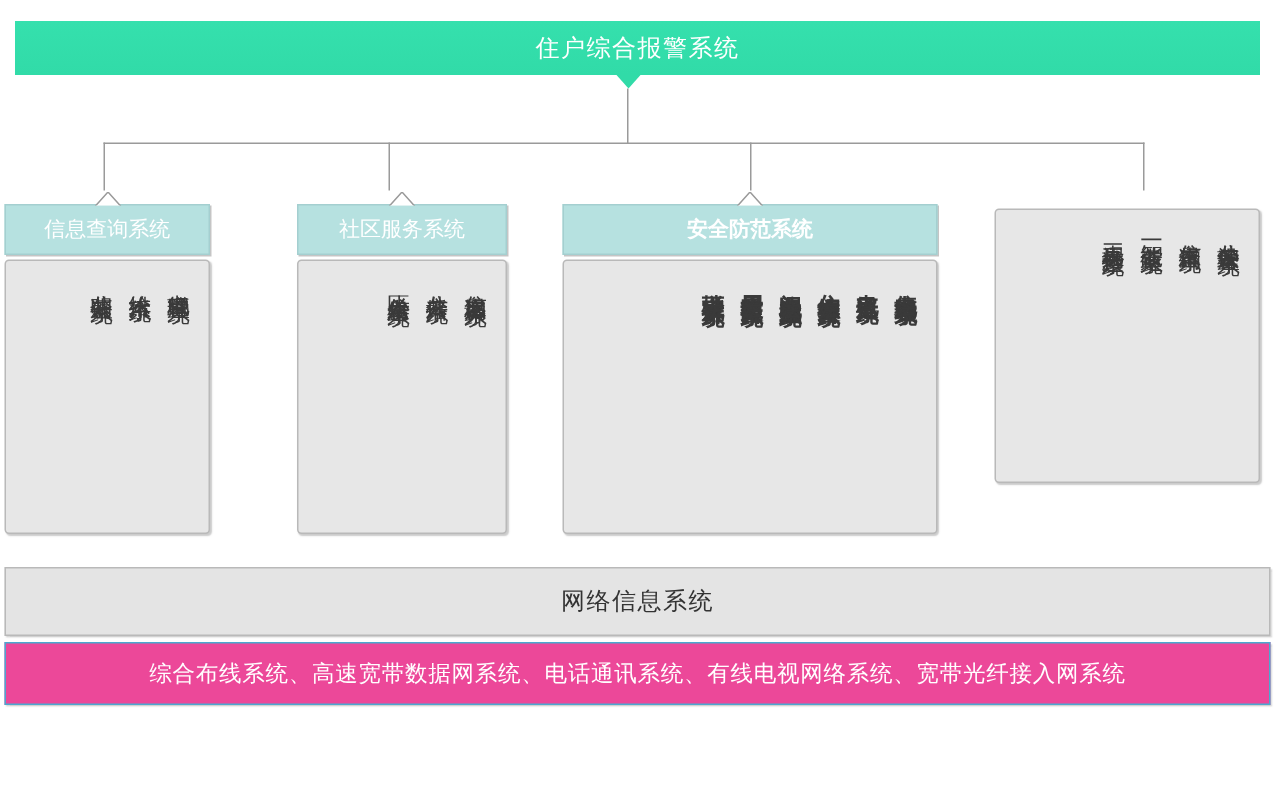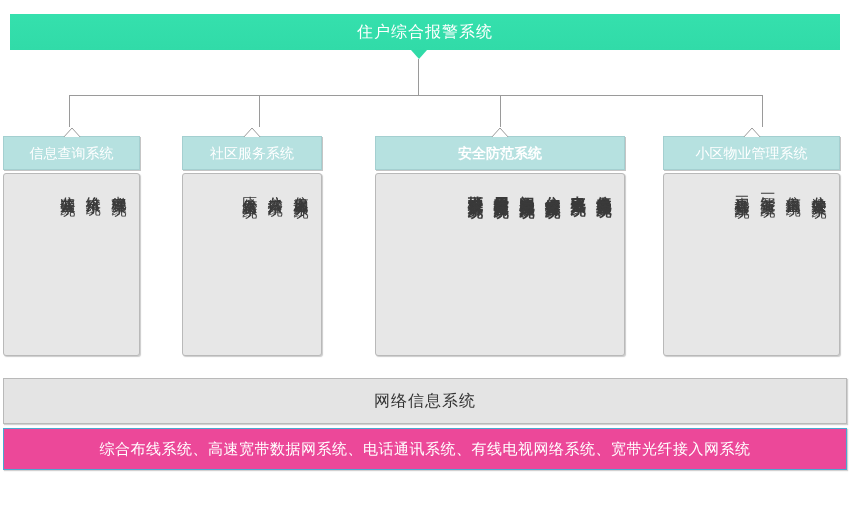--- a/index.html
+++ b/index.html
@@ -231,21 +231,21 @@
     <div class="group-body">
       <div class="vitem">电梯管理系统</div>
       <div class="vitem">给排水系统</div>
       <div class="vitem">公共证明系统</div>
       <div class="group-down-arrow">
         
       </div>
     </div>
   </div>
 
-  <div class="group" style="left:182px; width:140px;">
+  <div class="group" style="left:198px; width:140px;">
     <div class="group-header">
       <div class="group-arrow">
         <svg width="18" height="10" viewBox="0 0 18 10">
           <polygon points="9,0 18,10 0,10" fill="#ffffff" stroke="#9a9a9a" stroke-width="1"></polygon>
         </svg>
       </div>
       <span class="label">社区服务系统</span>
     </div>
     <div class="group-body">
       <div class="vitem">信息咨询服务系统</div>
@@ -273,28 +273,20 @@
       <div class="vitem">闭路电视监控系统</div>
       <div class="vitem">周界防范报警系统</div>
       <div class="vitem">楼宇可视对讲系统</div>
       <div class="group-down-arrow">
         
       </div>
     </div>
   </div>
 
   <div class="group" style="left:663px; width:177px;">
-    <div class="group-header">
-      <div class="group-arrow">
-        <svg width="18" height="10" viewBox="0 0 18 10">
-          <polygon points="9,0 18,10 0,10" fill="#ffffff" stroke="#9a9a9a" stroke-width="1"></polygon>
-        </svg>
-      </div>
-      <span class="label">小区物业管理系统</span>
-    </div>
     <div class="group-body">
       <div class="vitem">公共设备管理系统</div>
       <div class="vitem">信息查询系统</div>
       <div class="vitem">智能一卡通系统</div>
       <div class="vitem">三表远程抄送系统</div>
       <div class="group-down-arrow">
         
       </div>
     </div>
   </div>

